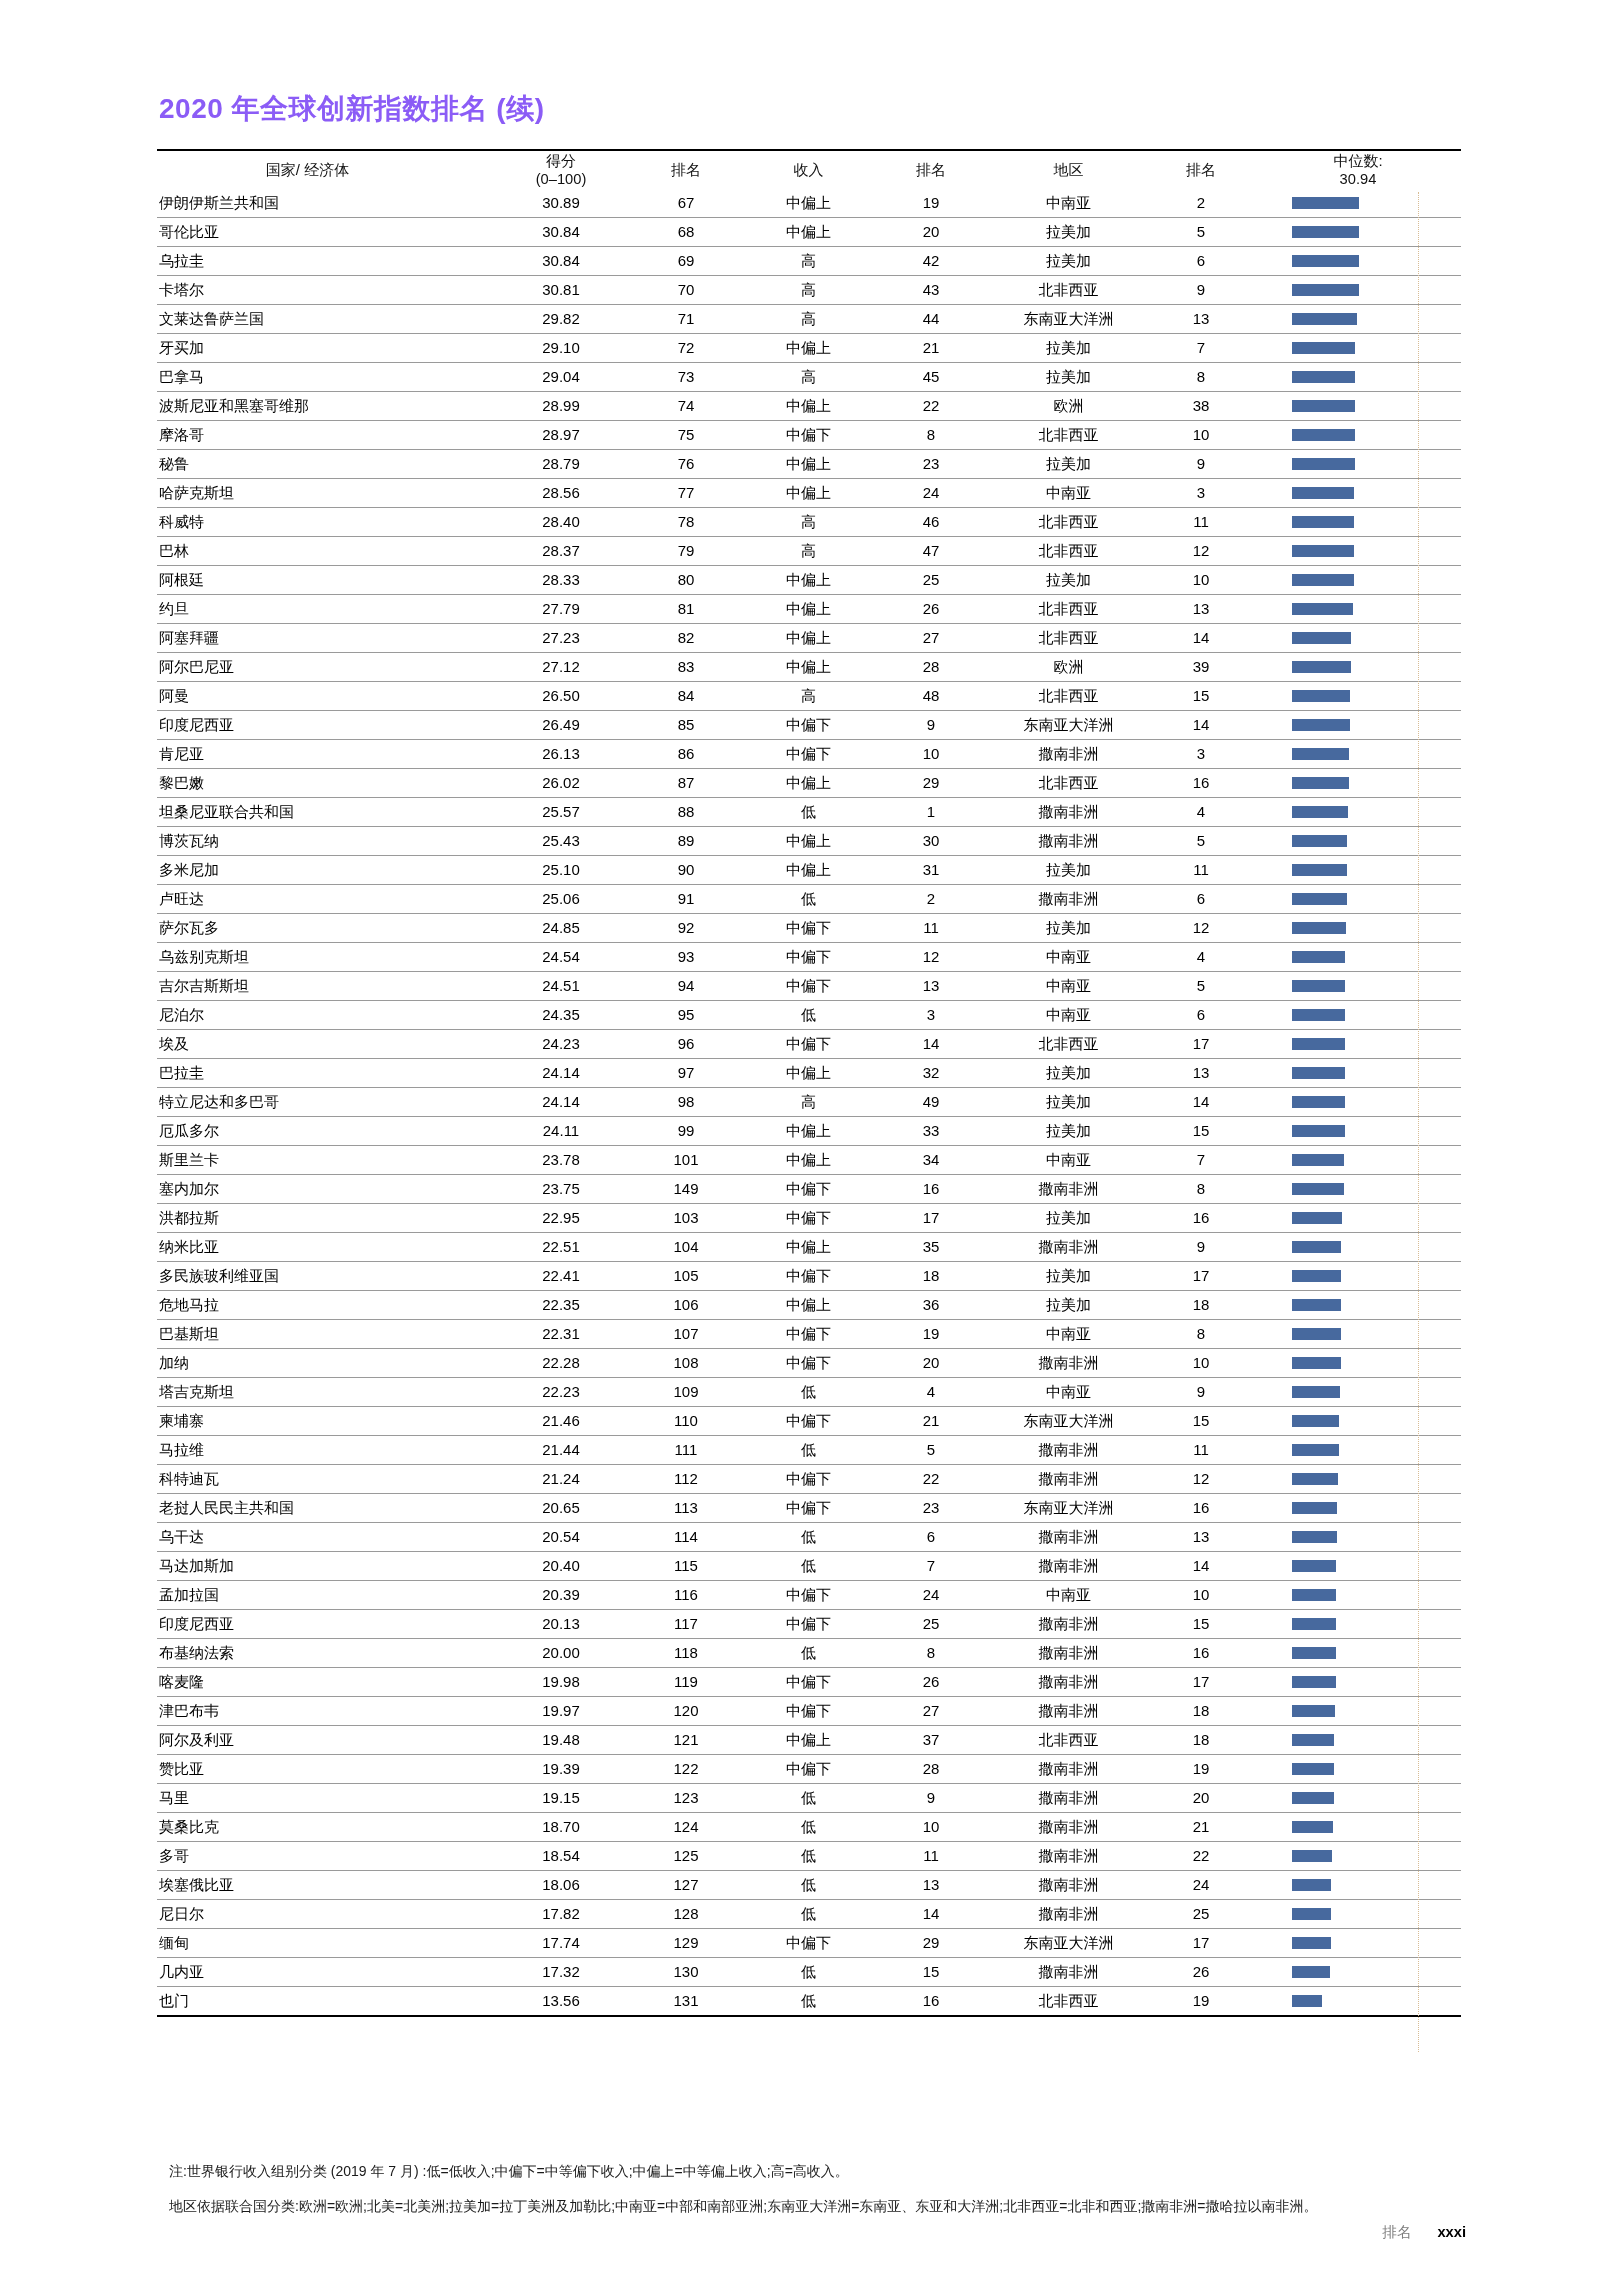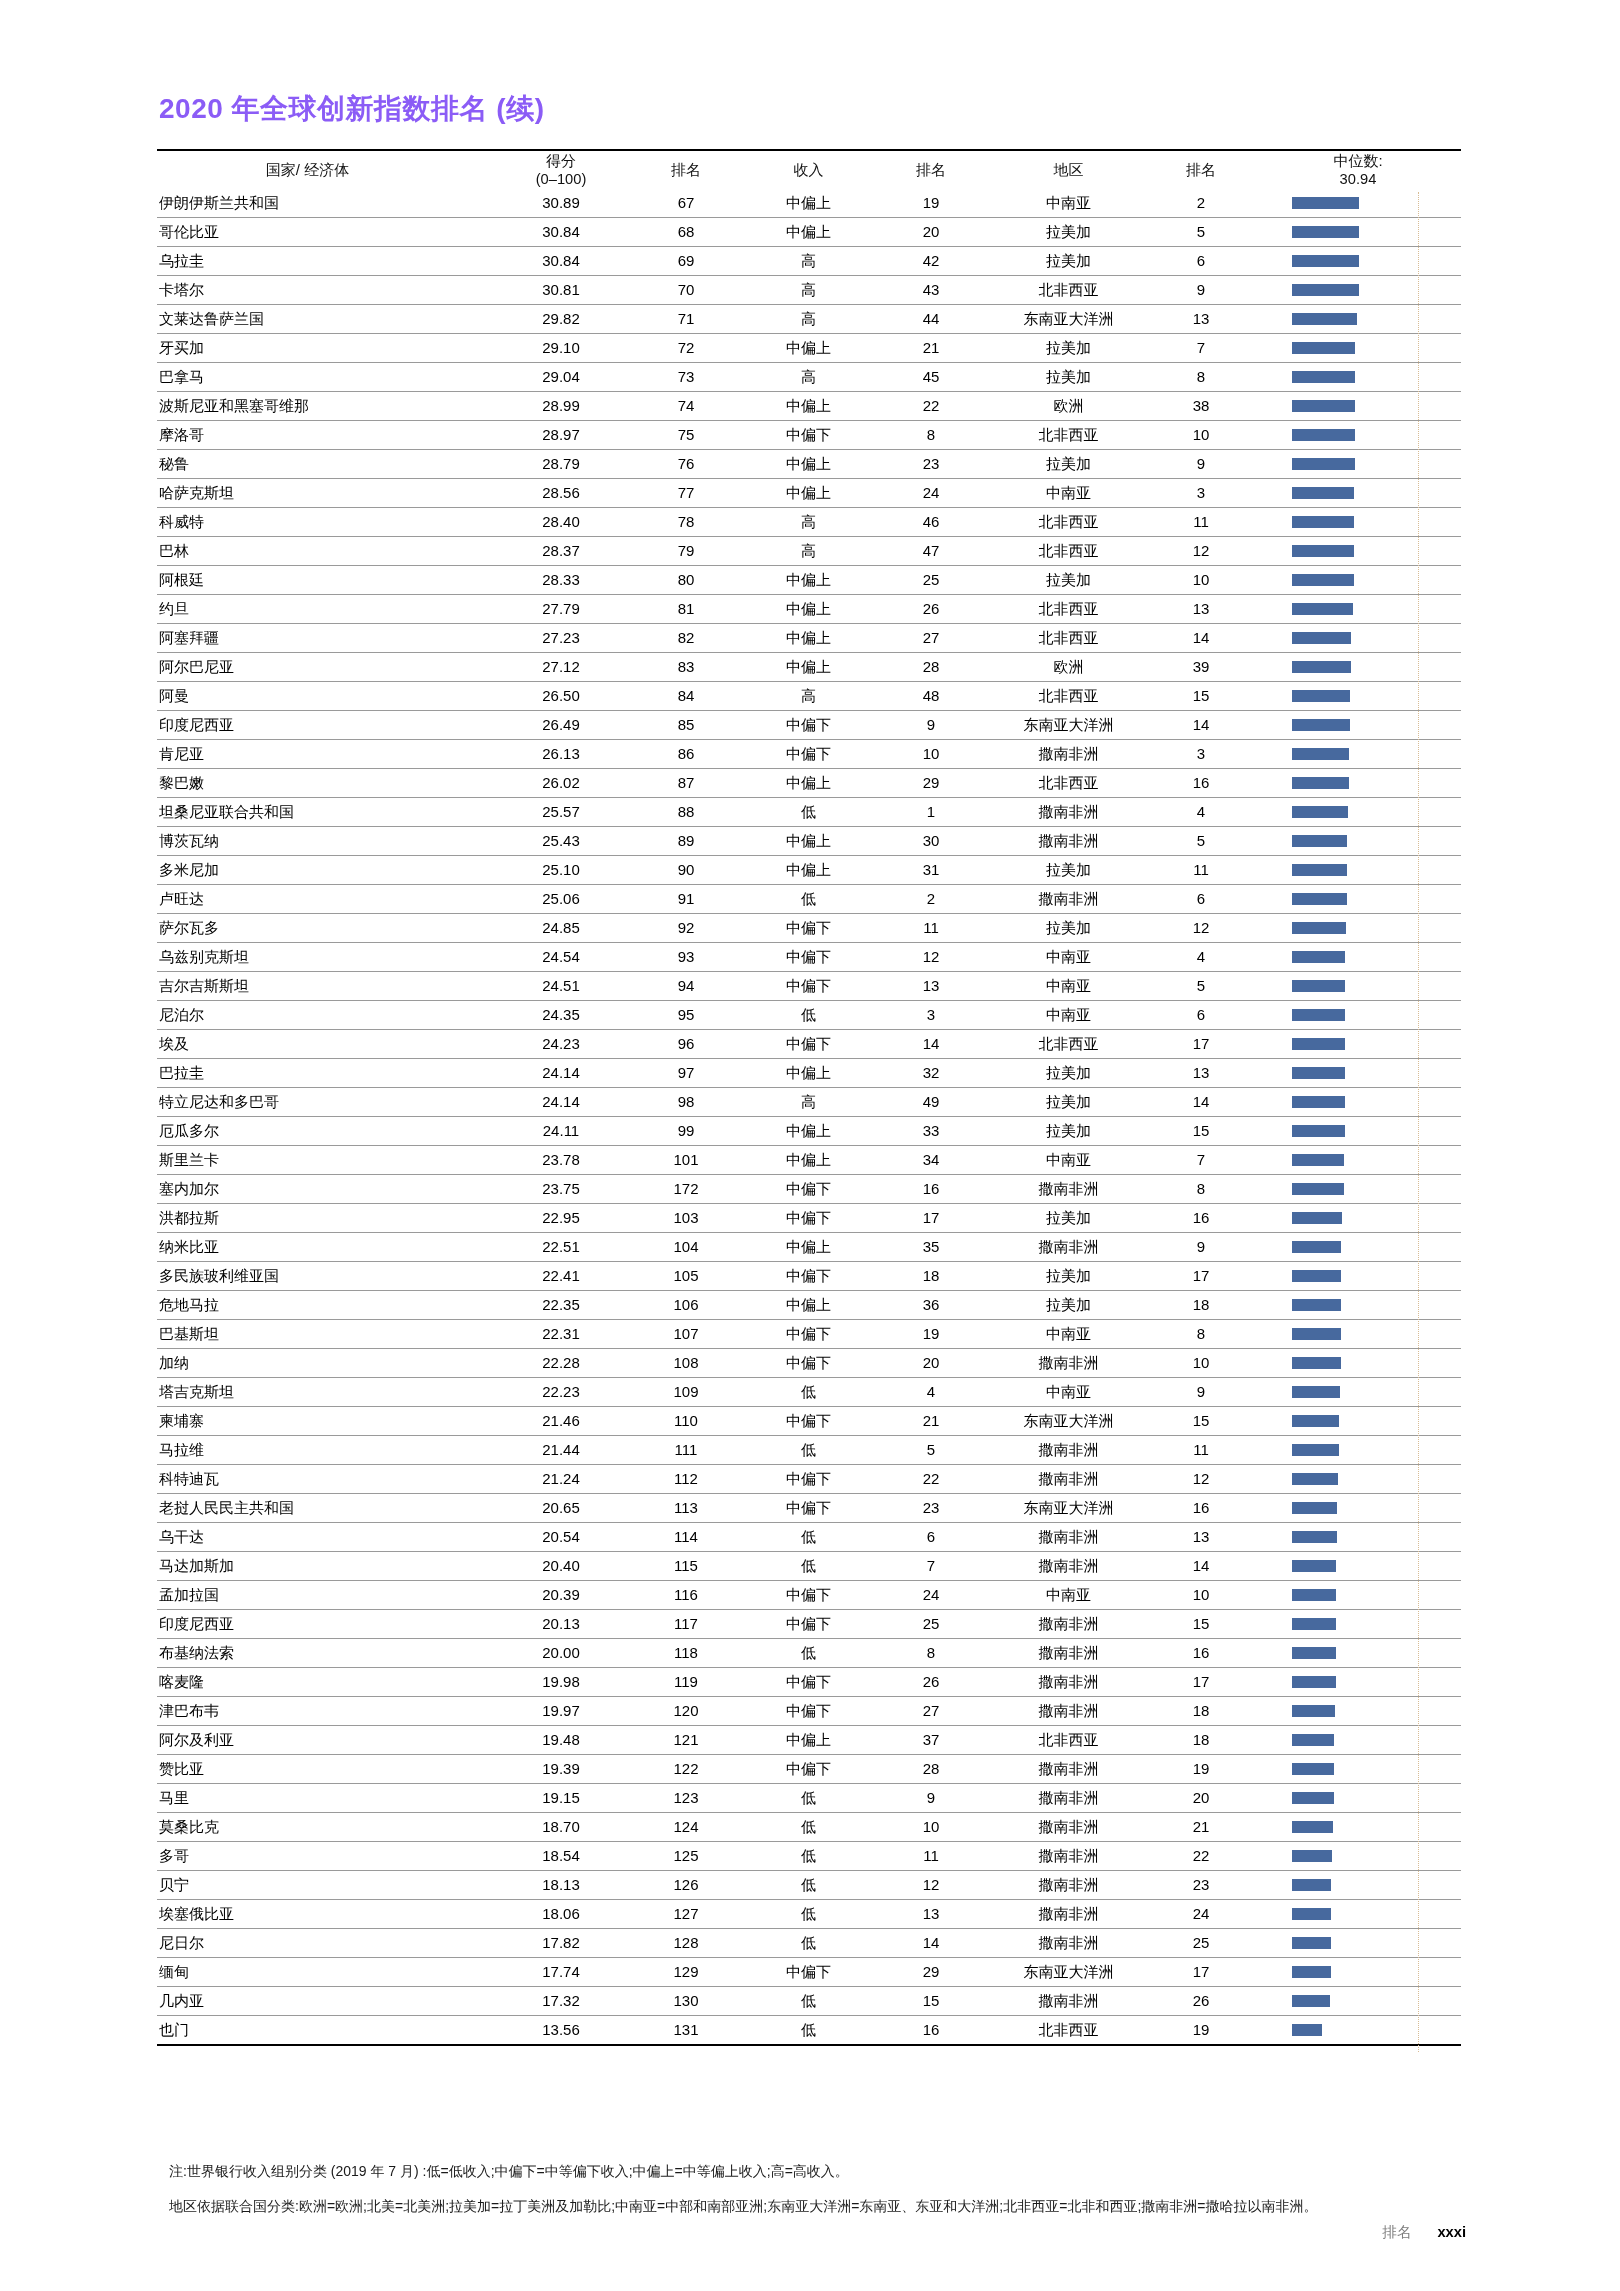--- a/index.html
+++ b/index.html
@@ -656,21 +656,21 @@
           <td>7</td>
           <td class="td-bar">
             <div class="barwrap">
               <div class="bar" style="width: 52px; background: rgb(71, 105, 158);"></div>
             </div>
           </td>
         </tr>
         <tr>
           <td class="td-country">塞内加尔</td>
           <td>23.75</td>
-          <td>172</td>
+          <td>149</td>
           <td>中偏下</td>
           <td>16</td>
           <td>撒南非洲</td>
           <td>8</td>
           <td class="td-bar">
             <div class="barwrap">
               <div class="bar" style="width: 52px; background: rgb(71, 105, 158);"></div>
             </div>
           </td>
         </tr>
@@ -986,34 +986,20 @@
           <td class="td-country">多哥</td>
           <td>18.54</td>
           <td>125</td>
           <td>低</td>
           <td>11</td>
           <td>撒南非洲</td>
           <td>22</td>
           <td class="td-bar">
             <div class="barwrap">
               <div class="bar" style="width: 40px; background: rgb(71, 105, 158);"></div>
-            </div>
-          </td>
-        </tr>
-        <tr>
-          <td class="td-country">贝宁</td>
-          <td>18.13</td>
-          <td>126</td>
-          <td>低</td>
-          <td>12</td>
-          <td>撒南非洲</td>
-          <td>23</td>
-          <td class="td-bar">
-            <div class="barwrap">
-              <div class="bar" style="width: 39px; background: rgb(71, 105, 158);"></div>
             </div>
           </td>
         </tr>
         <tr>
           <td class="td-country">埃塞俄比亚</td>
           <td>18.06</td>
           <td>127</td>
           <td>低</td>
           <td>13</td>
           <td>撒南非洲</td>

